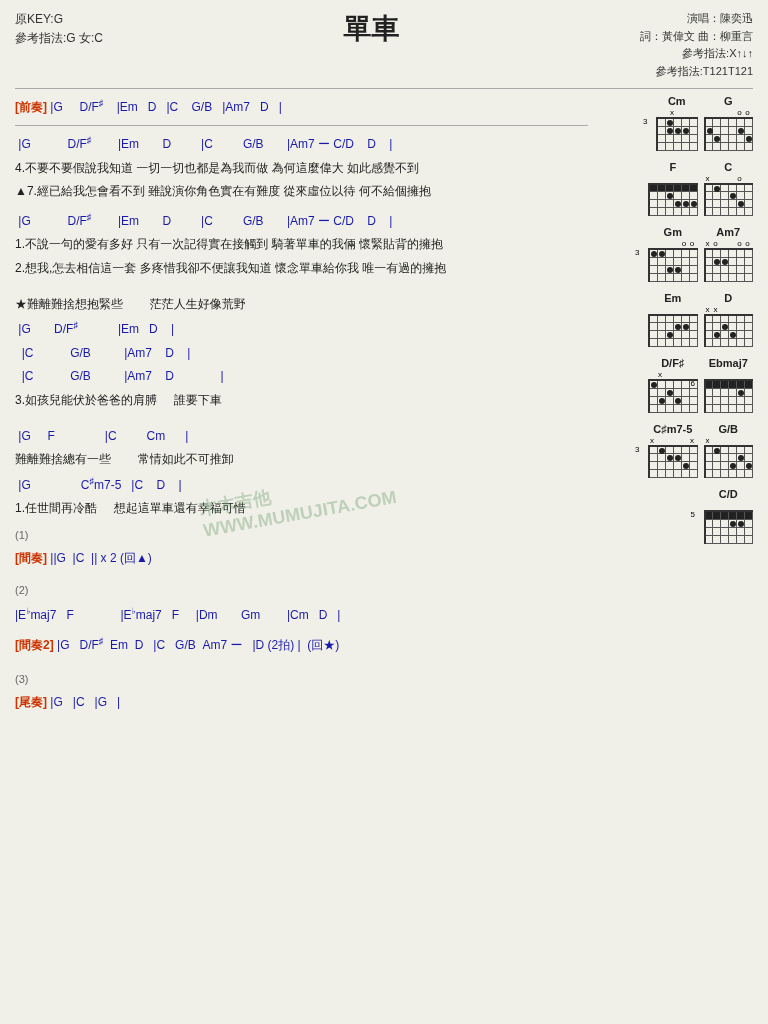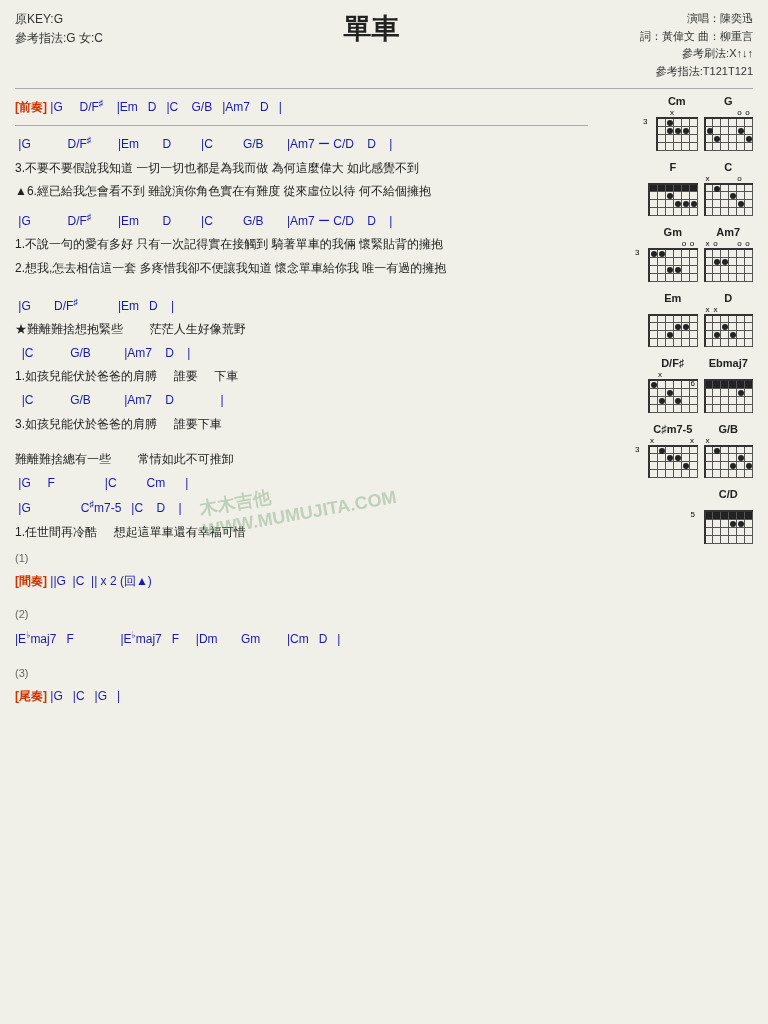--- a/index.html
+++ b/index.html
@@ -134,21 +134,21 @@
 
   <div class="header">
     <div class="header-left">
       <div>原KEY:G</div>
       <div>參考指法:G 女:C</div>
     </div>
     <div class="header-center">單車</div>
     <div class="header-right">
       <div>演唱：陳奕迅</div>
       <div>詞：黃偉文  曲：柳重言</div>
-      <div>參考刷法:X↑↓↑</div>
+      <div>參考指法:X↑↓↑</div>
       <div>參考指法:T121T121</div>
     </div>
   </div>
 
   <hr class="divider">
 
   <div class="main-content">
 
     <div class="lyrics-section">
 
@@ -158,56 +158,55 @@
           <span class="blue-text"> |G &nbsp;&nbsp;&nbsp; D/F<sup style="font-size:9px">♯</sup> &nbsp;&nbsp;&nbsp;|Em &nbsp;&nbsp;D &nbsp;&nbsp;|C &nbsp;&nbsp;&nbsp;G/B &nbsp;&nbsp;|Am7 &nbsp;&nbsp;D &nbsp;&nbsp;|</span>
         </div>
       </div>
 
       <hr class="divider">
 
       <div class="section-block">
         <div class="lyrics-line blue-text">
           &nbsp;|G &nbsp;&nbsp;&nbsp;&nbsp;&nbsp;&nbsp;&nbsp;&nbsp;&nbsp; D/F<sup style="font-size:9px">♯</sup> &nbsp;&nbsp;&nbsp;&nbsp;&nbsp;&nbsp;&nbsp;|Em &nbsp;&nbsp;&nbsp;&nbsp;&nbsp;&nbsp;D &nbsp;&nbsp;&nbsp;&nbsp;&nbsp;&nbsp;&nbsp;&nbsp;|C &nbsp;&nbsp;&nbsp;&nbsp;&nbsp;&nbsp;&nbsp; G/B &nbsp;&nbsp;&nbsp;&nbsp;&nbsp;&nbsp;|Am7 ー C/D &nbsp;&nbsp;&nbsp;D &nbsp;&nbsp;&nbsp;|
         </div>
-        <div class="lyrics-line">3.不要不要假說我知道    一切一切也都是為我而做    為何這麼偉大          如此感覺不到</div>
-        <div class="lyrics-line">▲6.經已給我怎會看不到   雖說演你角色實在有難度    從來虛位以待          何不給個擁抱</div>
+        <div class="lyrics-line">4.不要不要假說我知道    一切一切也都是為我而做    為何這麼偉大          如此感覺不到</div>
+        <div class="lyrics-line">▲7.經已給我怎會看不到   雖說演你角色實在有難度    從來虛位以待          何不給個擁抱</div>
       </div>
 
       <div class="section-block">
         <div class="lyrics-line blue-text">
           &nbsp;|G &nbsp;&nbsp;&nbsp;&nbsp;&nbsp;&nbsp;&nbsp;&nbsp;&nbsp; D/F<sup style="font-size:9px">♯</sup> &nbsp;&nbsp;&nbsp;&nbsp;&nbsp;&nbsp;&nbsp;|Em &nbsp;&nbsp;&nbsp;&nbsp;&nbsp;&nbsp;D &nbsp;&nbsp;&nbsp;&nbsp;&nbsp;&nbsp;&nbsp;&nbsp;|C &nbsp;&nbsp;&nbsp;&nbsp;&nbsp;&nbsp;&nbsp; G/B &nbsp;&nbsp;&nbsp;&nbsp;&nbsp;&nbsp;|Am7 ー C/D &nbsp;&nbsp;&nbsp;D &nbsp;&nbsp;&nbsp;|
         </div>
         <div class="lyrics-line">1.不說一句的愛有多好    只有一次記得實在接觸到    騎著單車的我倆        懷緊貼背的擁抱</div>
         <div class="lyrics-line">2.想我,怎去相信這一套   多疼惜我卻不便讓我知道   懷念單車給你我        唯一有過的擁抱</div>
       </div>
 
       <div style="height:8px"></div>
 
       <div class="section-block">
+        <div class="lyrics-line">★難離難捨想抱緊些 &nbsp;&nbsp;&nbsp;&nbsp;&nbsp;&nbsp; 茫茫人生好像荒野</div>
         <div class="lyrics-line blue-text">
           &nbsp;|G &nbsp;&nbsp;&nbsp;&nbsp;&nbsp; D/F<sup style="font-size:9px">♯</sup> &nbsp;&nbsp;&nbsp;&nbsp;&nbsp;&nbsp;&nbsp;&nbsp;&nbsp;&nbsp;&nbsp;|Em &nbsp;&nbsp;D &nbsp;&nbsp;&nbsp;|
         </div>
-        <div class="lyrics-line">★難離難捨想抱緊些 &nbsp;&nbsp;&nbsp;&nbsp;&nbsp;&nbsp; 茫茫人生好像荒野</div>
         <div class="lyrics-line blue-text">
           &nbsp;&nbsp;|C &nbsp;&nbsp;&nbsp;&nbsp;&nbsp;&nbsp;&nbsp;&nbsp;&nbsp; G/B &nbsp;&nbsp;&nbsp;&nbsp;&nbsp;&nbsp;&nbsp;&nbsp;&nbsp;|Am7 &nbsp;&nbsp;&nbsp;D &nbsp;&nbsp;&nbsp;|
         </div>
-        <div class="lyrics-line">1.如孩兒能伏於爸爸的肩膊 &nbsp;&nbsp;&nbsp; 誰要 &nbsp;&nbsp;&nbsp; 下車</div>
         <div class="lyrics-line blue-text">
           &nbsp;&nbsp;|C &nbsp;&nbsp;&nbsp;&nbsp;&nbsp;&nbsp;&nbsp;&nbsp;&nbsp; G/B &nbsp;&nbsp;&nbsp;&nbsp;&nbsp;&nbsp;&nbsp;&nbsp;&nbsp;|Am7 &nbsp;&nbsp;&nbsp;D &nbsp;&nbsp;&nbsp;&nbsp;&nbsp;&nbsp;&nbsp;&nbsp;&nbsp;&nbsp;&nbsp;&nbsp;&nbsp;|
         </div>
         <div class="lyrics-line">3.如孩兒能伏於爸爸的肩膊 &nbsp;&nbsp;&nbsp; 誰要下車</div>
       </div>
 
       <div style="height:8px"></div>
 
       <div class="section-block">
-        <div class="lyrics-line">難離難捨總有一些 &nbsp;&nbsp;&nbsp;&nbsp;&nbsp;&nbsp; 常情如此不可推卸</div>
         <div class="lyrics-line blue-text">
           &nbsp;|G &nbsp;&nbsp;&nbsp; F &nbsp;&nbsp;&nbsp;&nbsp;&nbsp;&nbsp;&nbsp;&nbsp;&nbsp;&nbsp;&nbsp;&nbsp;&nbsp;&nbsp;|C &nbsp;&nbsp;&nbsp;&nbsp;&nbsp;&nbsp;&nbsp; Cm &nbsp;&nbsp;&nbsp;&nbsp;&nbsp;|
         </div>
+        <div class="lyrics-line">難離難捨總有一些 &nbsp;&nbsp;&nbsp;&nbsp;&nbsp;&nbsp; 常情如此不可推卸</div>
         <div class="lyrics-line blue-text">
           &nbsp;|G &nbsp;&nbsp;&nbsp;&nbsp;&nbsp;&nbsp;&nbsp;&nbsp;&nbsp;&nbsp;&nbsp;&nbsp;&nbsp; C<sup style="font-size:9px">♯</sup>m7-5 &nbsp;&nbsp;|C &nbsp;&nbsp;&nbsp;D &nbsp;&nbsp;&nbsp;|
         </div>
         <div class="lyrics-line">1.任世間再冷酷 &nbsp;&nbsp;&nbsp; 想起這單車還有幸福可惜</div>
       </div>
 
       <div class="section-block">
         <div class="lyrics-line paren-num">(1)</div>
         <div class="lyrics-line">
           <span class="bracket-label">[間奏]</span>
@@ -217,20 +216,26 @@
 
       <div style="height:6px"></div>
 
       <div class="section-block">
         <div class="lyrics-line paren-num">(2)</div>
         <div class="lyrics-line blue-text">
           |E<sup style="font-size:9px">♭</sup>maj7 &nbsp;&nbsp;F &nbsp;&nbsp;&nbsp;&nbsp;&nbsp;&nbsp;&nbsp;&nbsp;&nbsp;&nbsp;&nbsp;&nbsp;&nbsp;|E<sup style="font-size:9px">♭</sup>maj7 &nbsp;&nbsp;F &nbsp;&nbsp;&nbsp;&nbsp;|Dm &nbsp;&nbsp;&nbsp;&nbsp;&nbsp;&nbsp;Gm &nbsp;&nbsp;&nbsp;&nbsp;&nbsp;&nbsp;&nbsp;|Cm &nbsp;&nbsp;D &nbsp;&nbsp;|
         </div>
       </div>
 
+      <div class="section-block">
+        <div class="lyrics-line">
+          <span class="bracket-label">[間奏2]</span>
+          <span class="blue-text"> |G &nbsp;&nbsp;D/F<sup style="font-size:9px">♯</sup> &nbsp;Em &nbsp;D &nbsp;&nbsp;|C &nbsp;&nbsp;G/B &nbsp;Am7 ー &nbsp;&nbsp;|D (2拍) | &nbsp;(回★)</span>
+        </div>
+      </div>
 
       <div style="height:8px"></div>
 
       <div class="section-block">
         <div class="lyrics-line paren-num">(3)</div>
         <div class="lyrics-line">
           <span class="bracket-label">[尾奏]</span>
           <span class="blue-text"> |G &nbsp;&nbsp;|C &nbsp;&nbsp;|G &nbsp;&nbsp;|</span>
         </div>
       </div>

